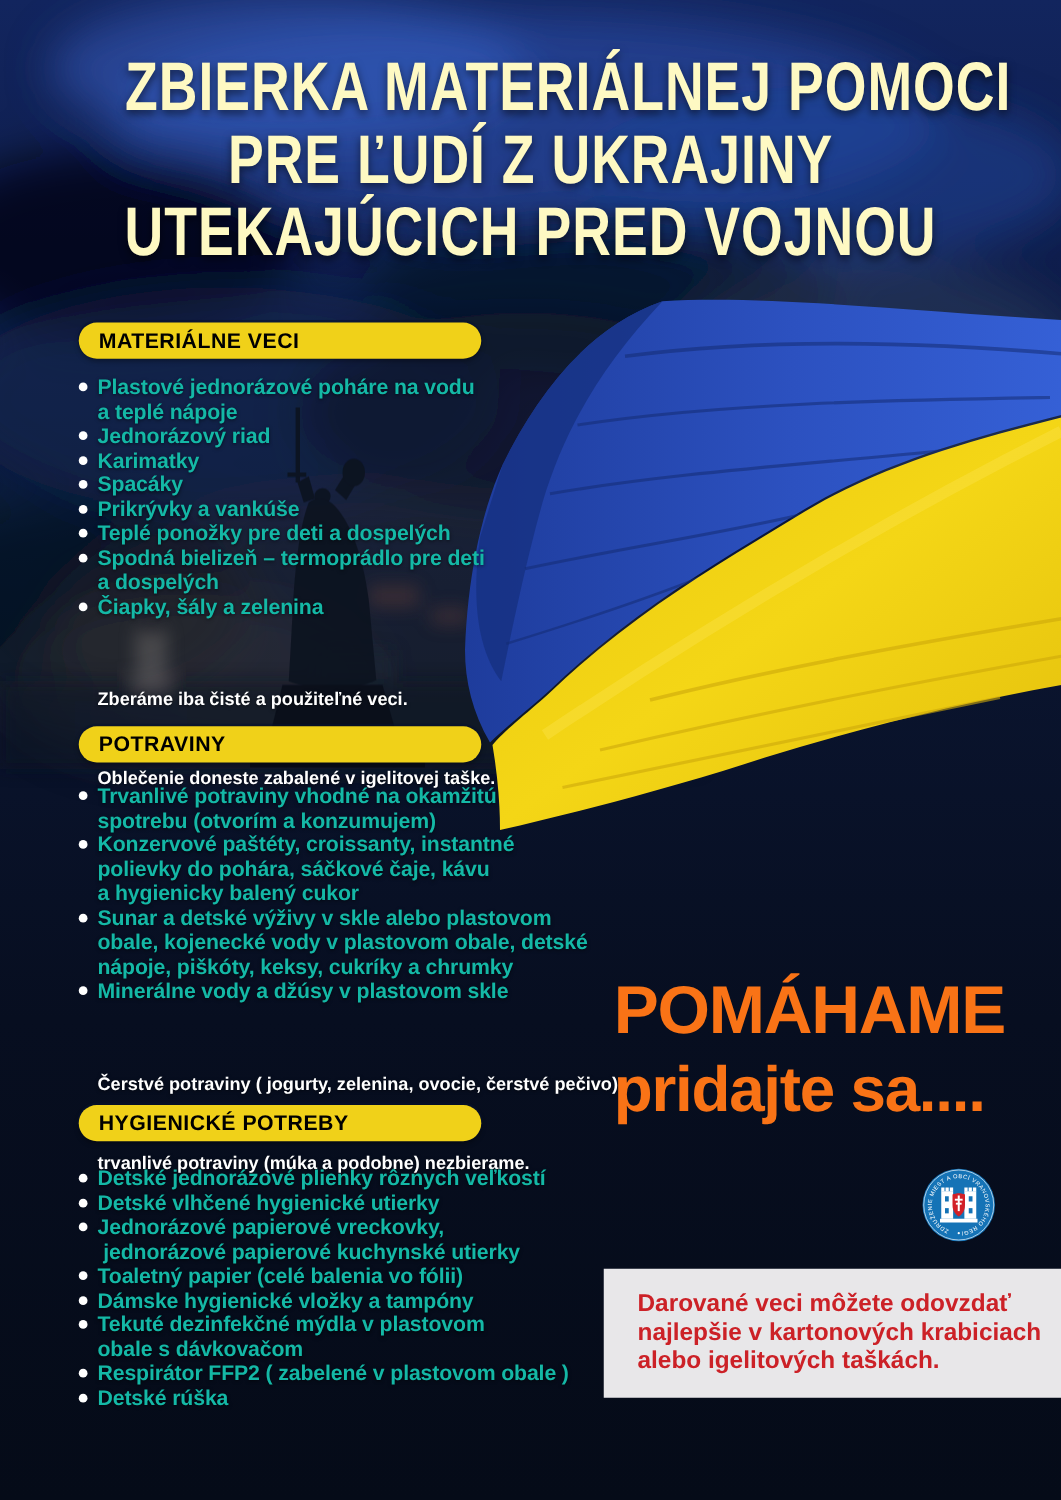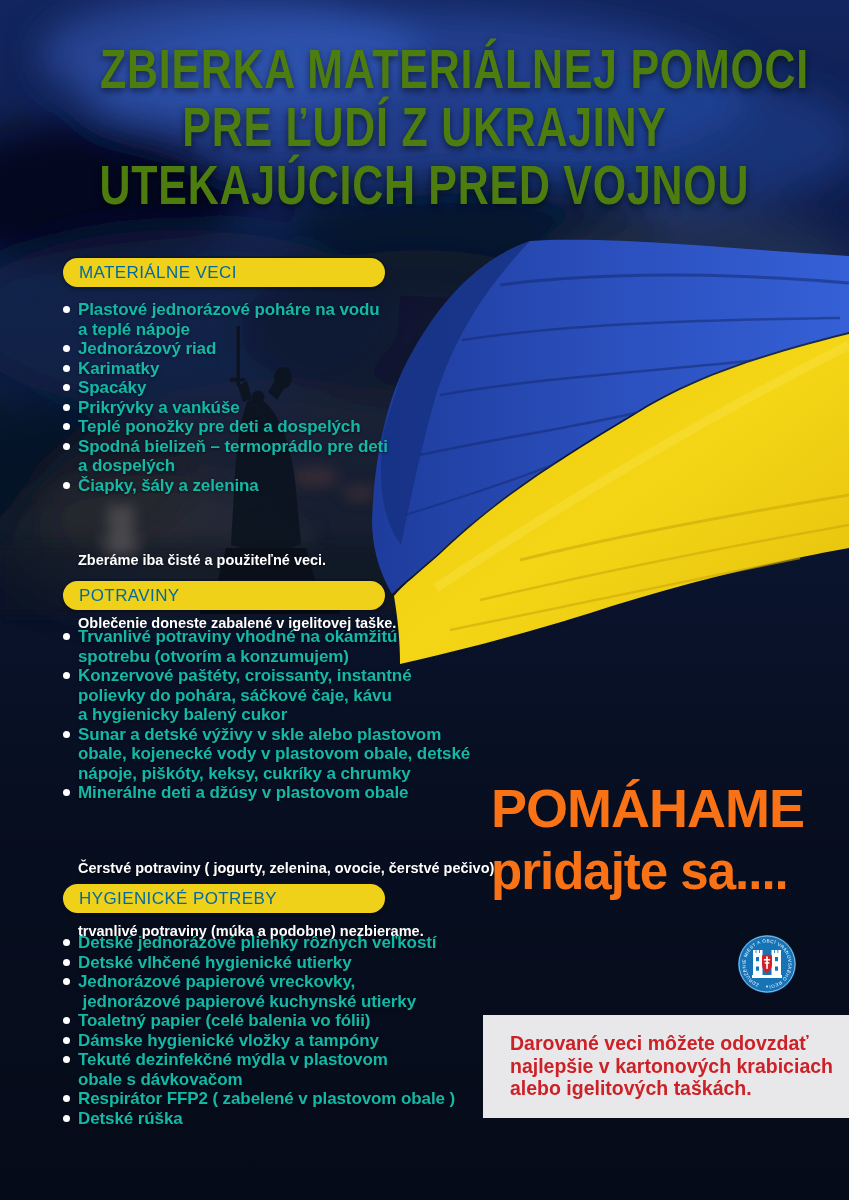--- a/index.html
+++ b/index.html
@@ -6,32 +6,32 @@
   #poster{
     position:relative; width:849px; height:1200px; overflow:hidden;
     background:#0a142e;
     font-family:"Liberation Sans", sans-serif;
   }
   #bg{position:absolute; inset:0; width:849px; height:1200px; display:block;}
 
   
   .title{
     position:absolute; top:40px; left:0; right:0; text-align:center;
-    color:#4d7c0f; font-weight:800; font-size:55px; line-height:58px;
+    color:#fef9c3; font-weight:800; font-size:55px; line-height:58px;
     text-shadow:0 3px 8px rgba(0,0,0,.55); letter-spacing:1px;
   }
   .tline{display:inline-block; transform:scaleX(.78); transform-origin:center; white-space:nowrap;}
 
   
   .section{position:absolute; left:63px; width:462px;}
   #s1{top:258px;} #s2{top:581px;} #s3{top:884px;}
   .pill{
     width:322px; height:29px; box-sizing:border-box; padding-left:16px;
-    background:#f0d119; border-radius:15px; color:#0369a1;
-    font-size:17px; font-weight:400; letter-spacing:.4px; line-height:29px;
+    background:#f0d119; border-radius:15px; color:#000000;
+    font-size:17px; font-weight:700; letter-spacing:.4px; line-height:29px;
     box-shadow:0 -1px 0 1px rgba(8,18,46,.55), 0 2px 4px rgba(0,0,0,.35);
   }
   .list{margin-top:13px;}
   #s2 .list{margin-top:17px;}
   #s3 .list{margin-top:20px;}
   .li{display:flex; align-items:flex-start;}
   .dot{width:7px; height:7px; border-radius:50%; background:#ffffff; margin:6px 8px 0 0; flex:none;}
   .litext{color:#14b8a6; font-size:17px; font-weight:700; letter-spacing:-.1px;}
   .litext div{line-height:19.5px; white-space:pre; text-shadow:0 1px 3px rgba(0,0,0,.6);}
   .note{
@@ -238,21 +238,21 @@
           <span class="dot"></span>
           <div class="litext">
             <div>Sunar a detské výživy v skle alebo plastovom</div>
             <div>obale, kojenecké vody v plastovom obale, detské</div>
             <div>nápoje, piškóty, keksy, cukríky a chrumky</div>
           </div>
         </div>
         <div class="li">
           <span class="dot"></span>
           <div class="litext">
-            <div>Minerálne deti a džúsy v plastovom obale</div>
+            <div>Minerálne vody a džúsy v plastovom skle</div>
           </div>
         </div>
       </div>
     <div class="note">
       <div>Čerstvé potraviny ( jogurty, zelenina, ovocie, čerstvé pečivo),</div>
       <div>trvanlivé potraviny (múka a podobne) nezbierame.</div>
     </div>
   </div>
 
   <div class="section" id="s3">

